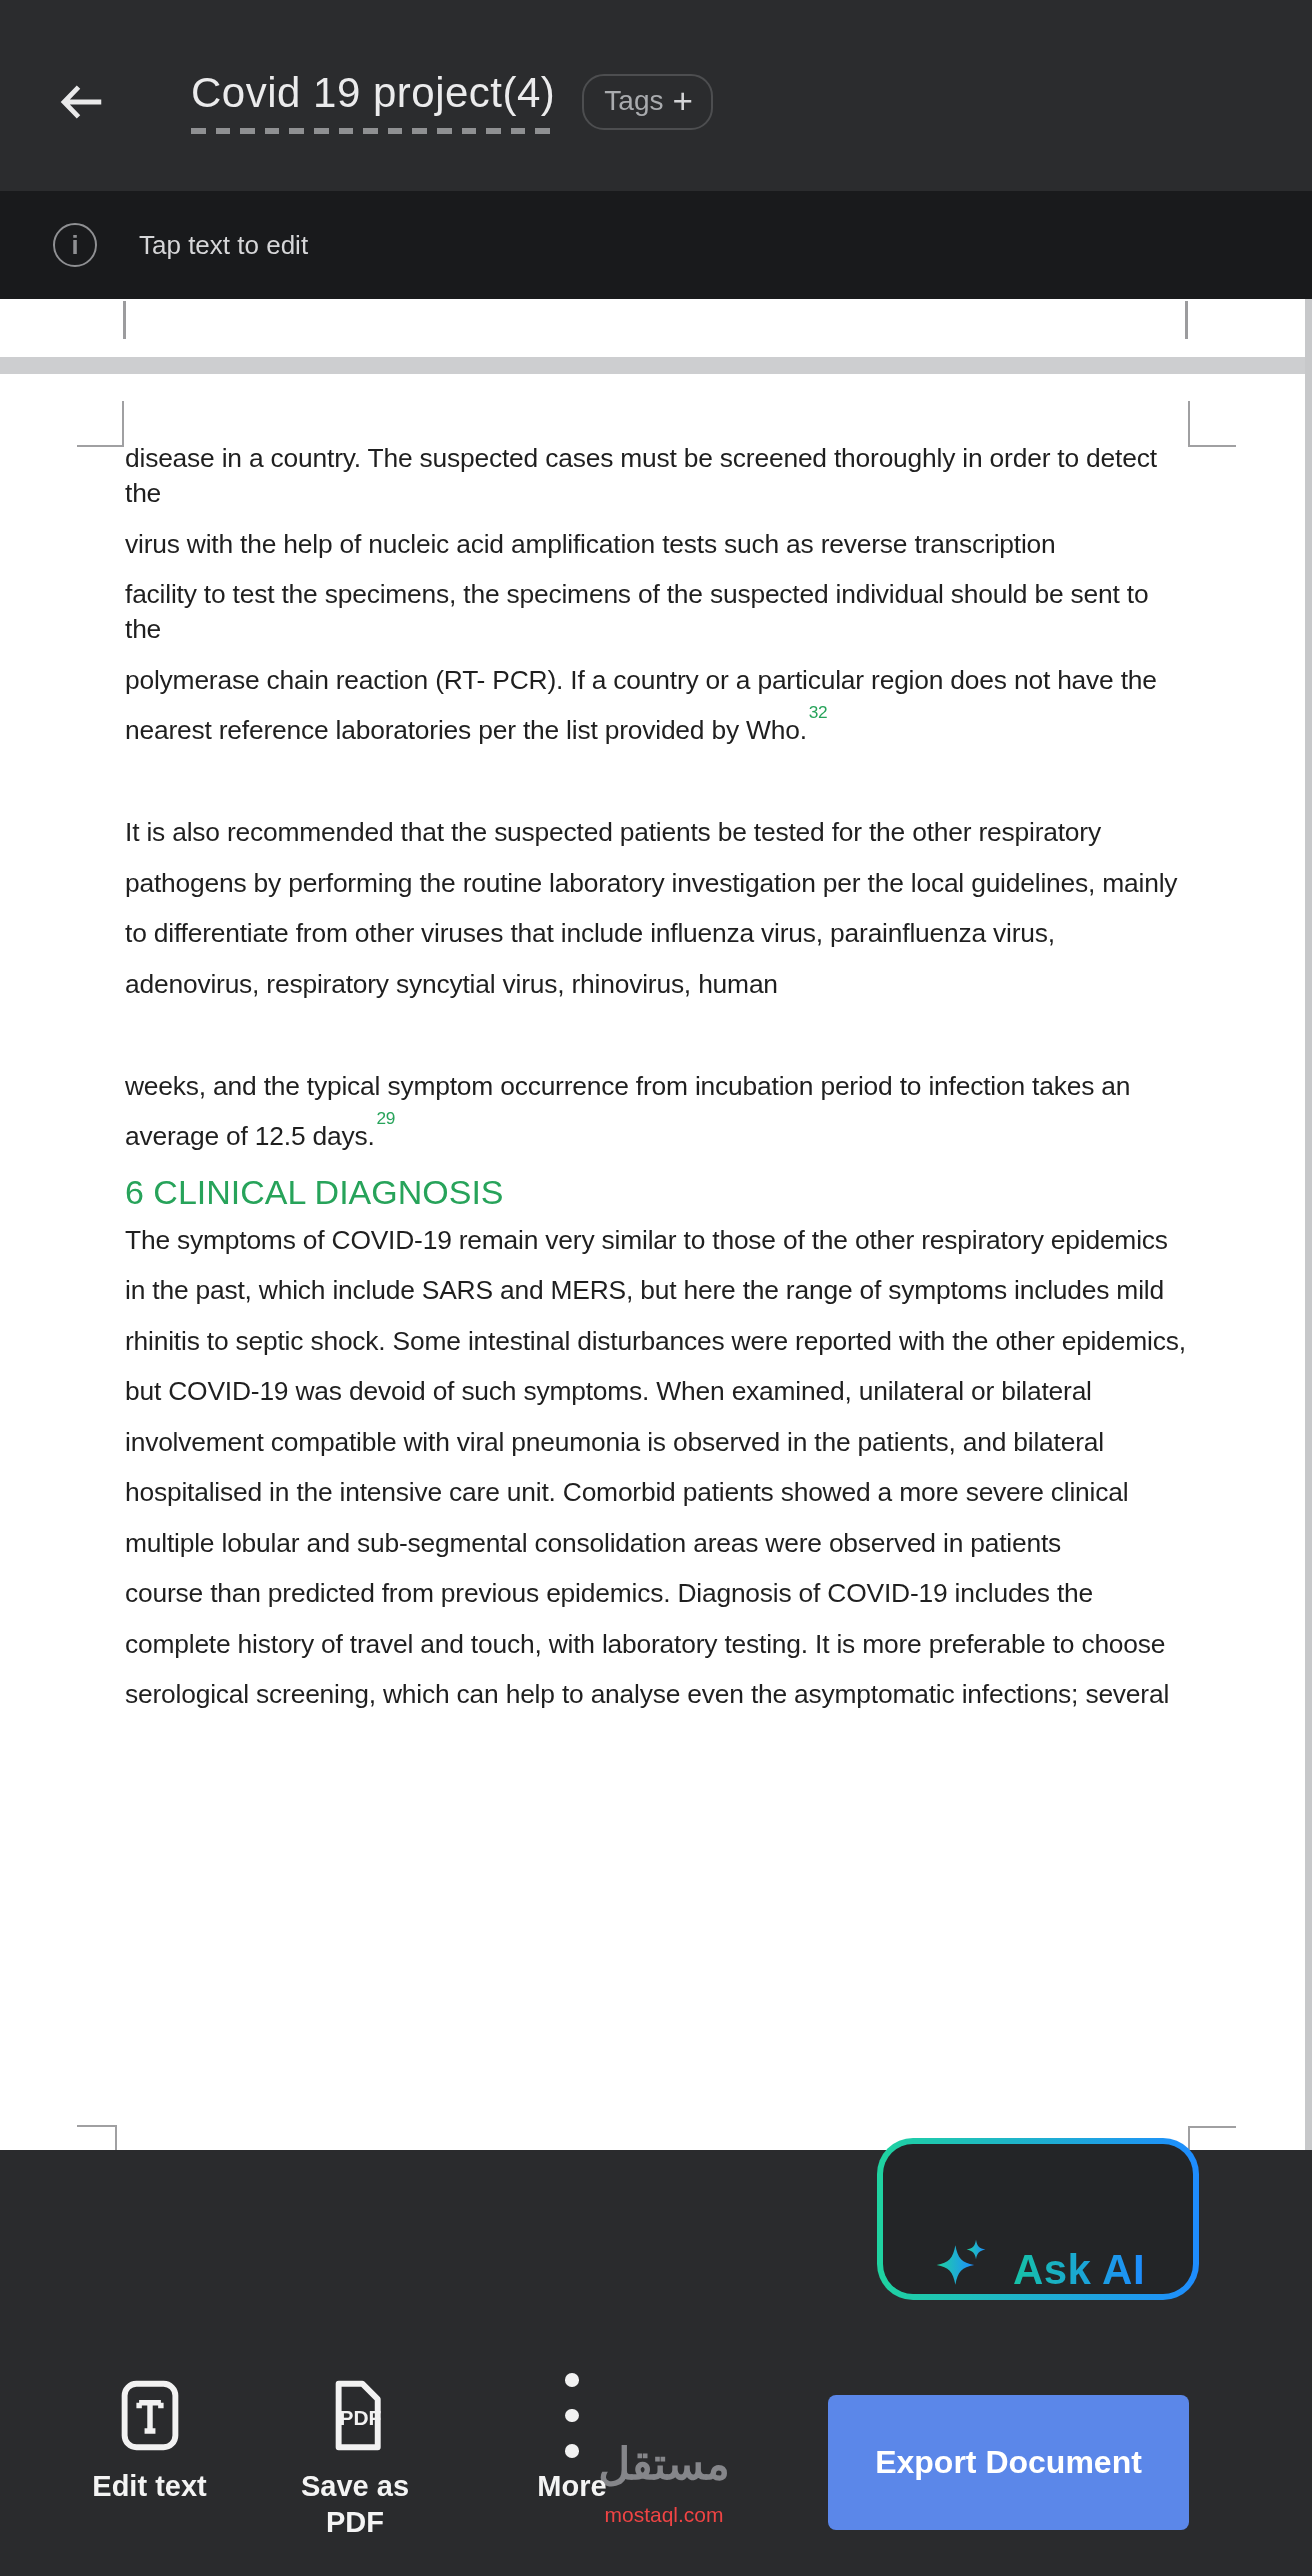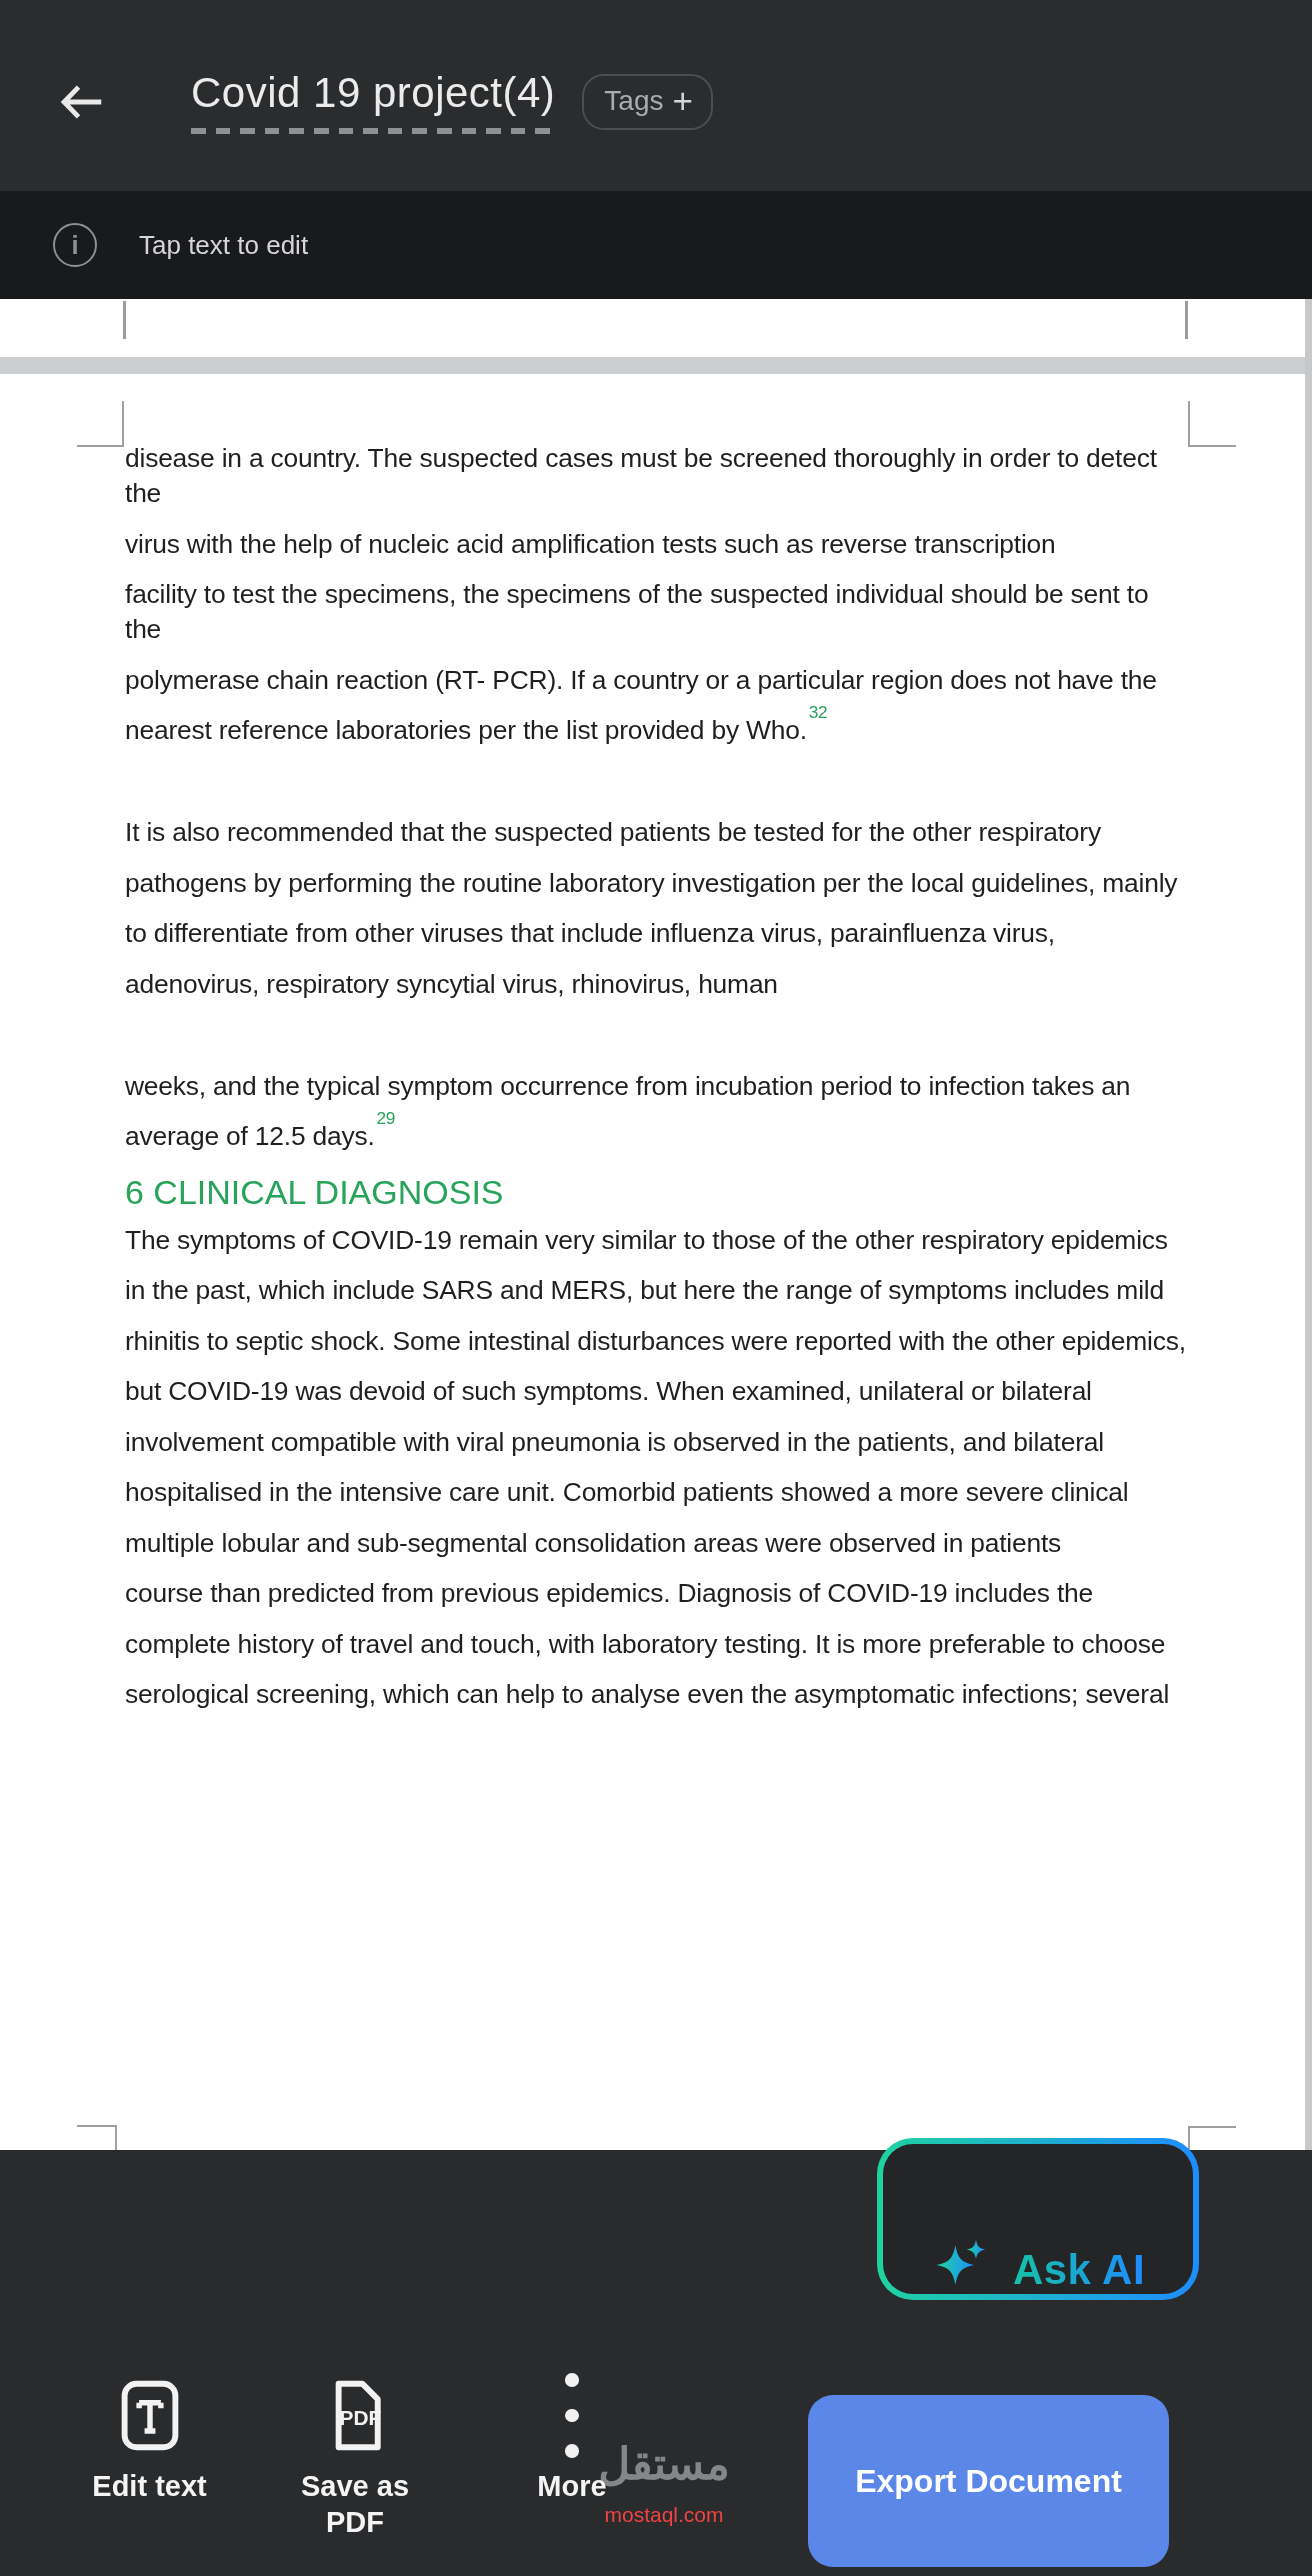--- a/index.html
+++ b/index.html
@@ -80,21 +80,21 @@
   .tool-label{
     margin-top:14.6px;color:#f4f4f4;font-size:29px;font-weight:700;line-height:36px;
   }
   .tool-edit{left:56px;width:187px;}
   .tool-save{left:257px;width:196px;}
   .tool-save .tool-label{width:146px;margin-left:auto;margin-right:auto;}
   .tool-more{left:499px;width:146px;}
   .dots{display:flex;flex-direction:column;gap:22px;}
   .dots span{width:13.7px;height:13.7px;border-radius:50%;background:#f2f2f2;display:block;}
   .export-btn{
-    position:absolute;left:808px;top:245px;width:361px;height:172px;border-radius:25px;
+    position:absolute;left:828px;top:245px;width:361px;height:135px;border-radius:8px;
     background:#5b87e9;display:flex;align-items:center;justify-content:center;
     color:#ffffff;font-size:32px;font-weight:700;cursor:pointer;
   }
   .watermark{
     position:absolute;left:543px;top:290px;width:242px;text-align:center;pointer-events:none;
   }
   .wm-name{color:#85868a;font-size:44px;font-weight:700;line-height:47px;}
   .wm-domain{color:#ef4444;font-size:21px;line-height:27px;margin-top:14px;}
 </style>
 </head>

